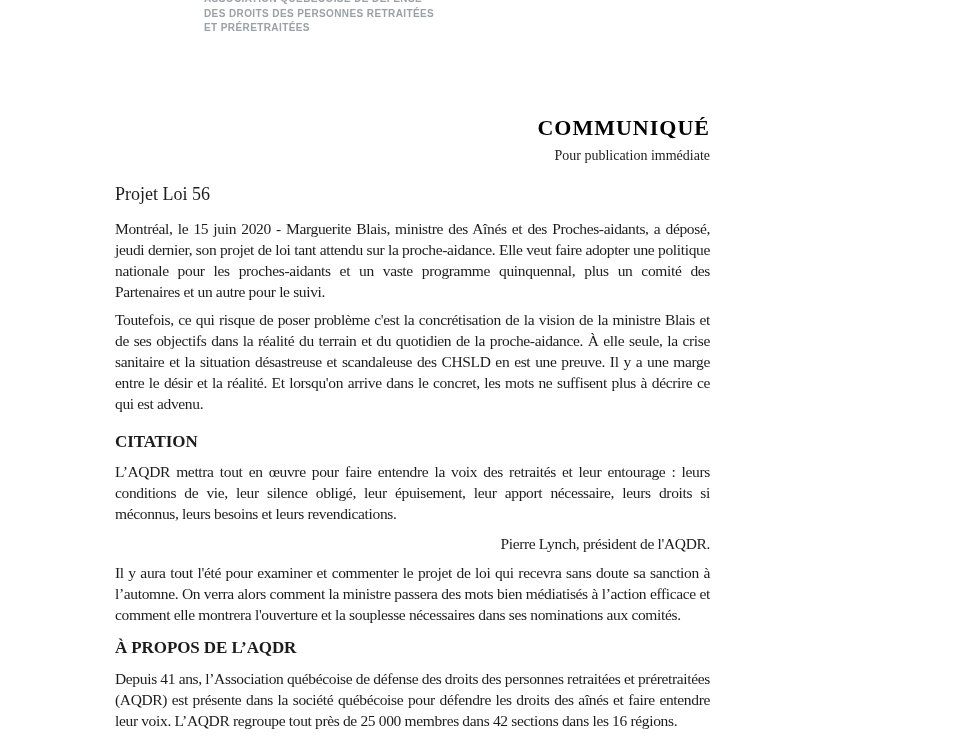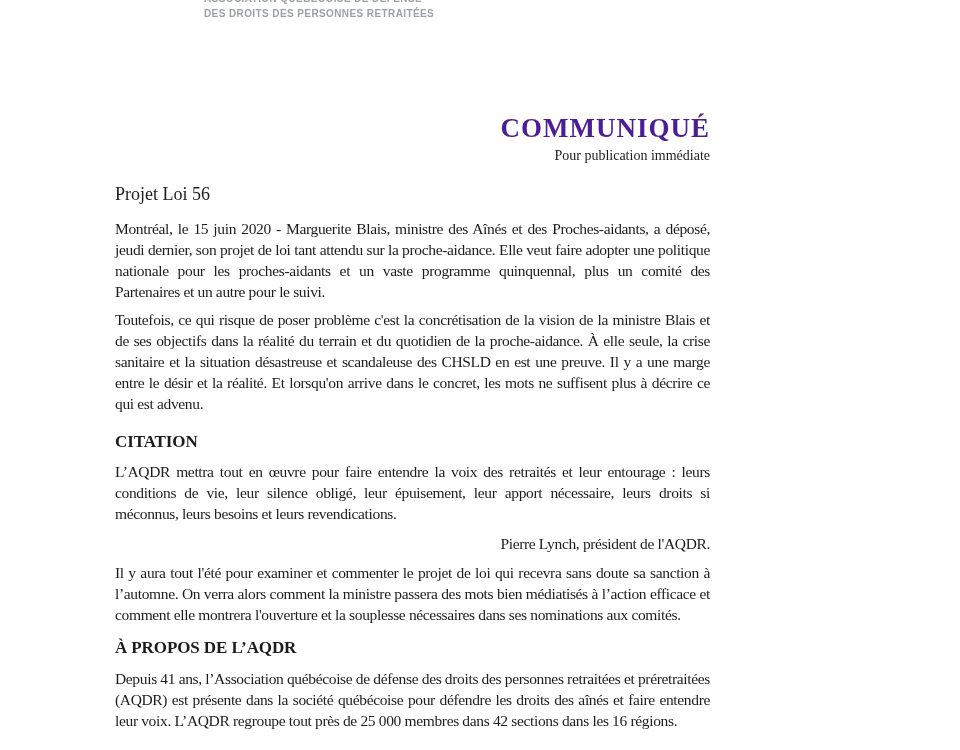--- a/index.html
+++ b/index.html
@@ -24,25 +24,25 @@
     letter-spacing: 0.4px;
     color: #9aa1a7;
     text-transform: uppercase;
   }
   .content {
     position: relative;
     padding: 0 114px 0 115px;
   }
   .release-header { margin-top: 112px; text-align: right; }
   .release-title {
-    font-size: 27px;
+    font-size: 22px;
     font-weight: bold;
     line-height: 32px;
     letter-spacing: 1px;
-    color: #4c1d95;
+    color: #000000;
   }
   .release-subtitle { font-size: 14px; line-height: 23px; }
   .kicker { margin-top: 16px; font-size: 18px; line-height: 23px; }
   .headline {
     margin-top: 9px;
     font-size: 18px;
     font-weight: bold;
     line-height: 23px;
     letter-spacing: -0.2px;
   }
@@ -66,20 +66,21 @@
   .attribution { text-align: right; }
 </style>
 </head>
 <body>
 
 <div class="page">
 
   <div class="logo">
     <div>ASSOCIATION QUÉBÉCOISE DE DÉFENSE</div>
     <div>DES DROITS DES PERSONNES RETRAITÉES</div>
+    <div>ET PRÉRETRAITÉES</div>
   </div>
 
   <div class="content">
 
     <div class="release-header">
       <div class="release-title">COMMUNIQUÉ</div>
       <div class="release-subtitle">Pour publication immédiate</div>
     </div>
 
     <p class="kicker">Projet Loi 56</p>

